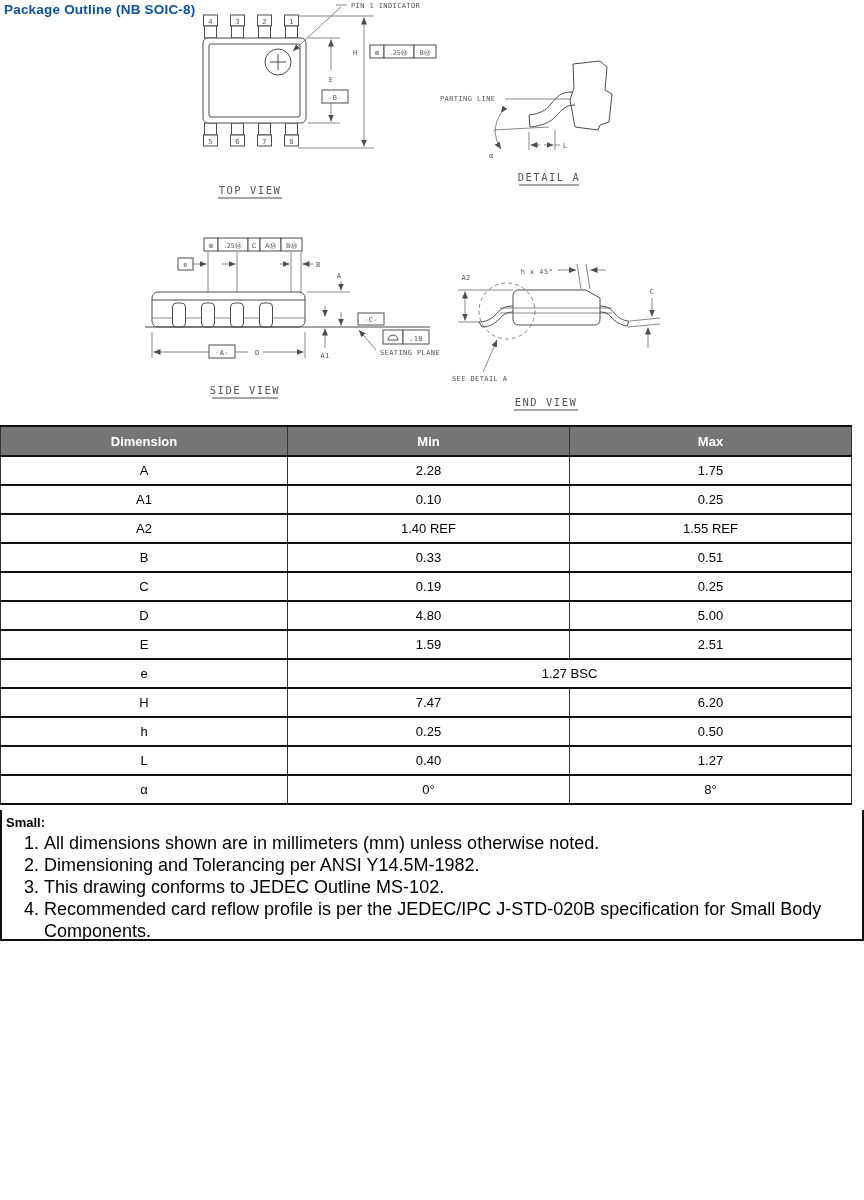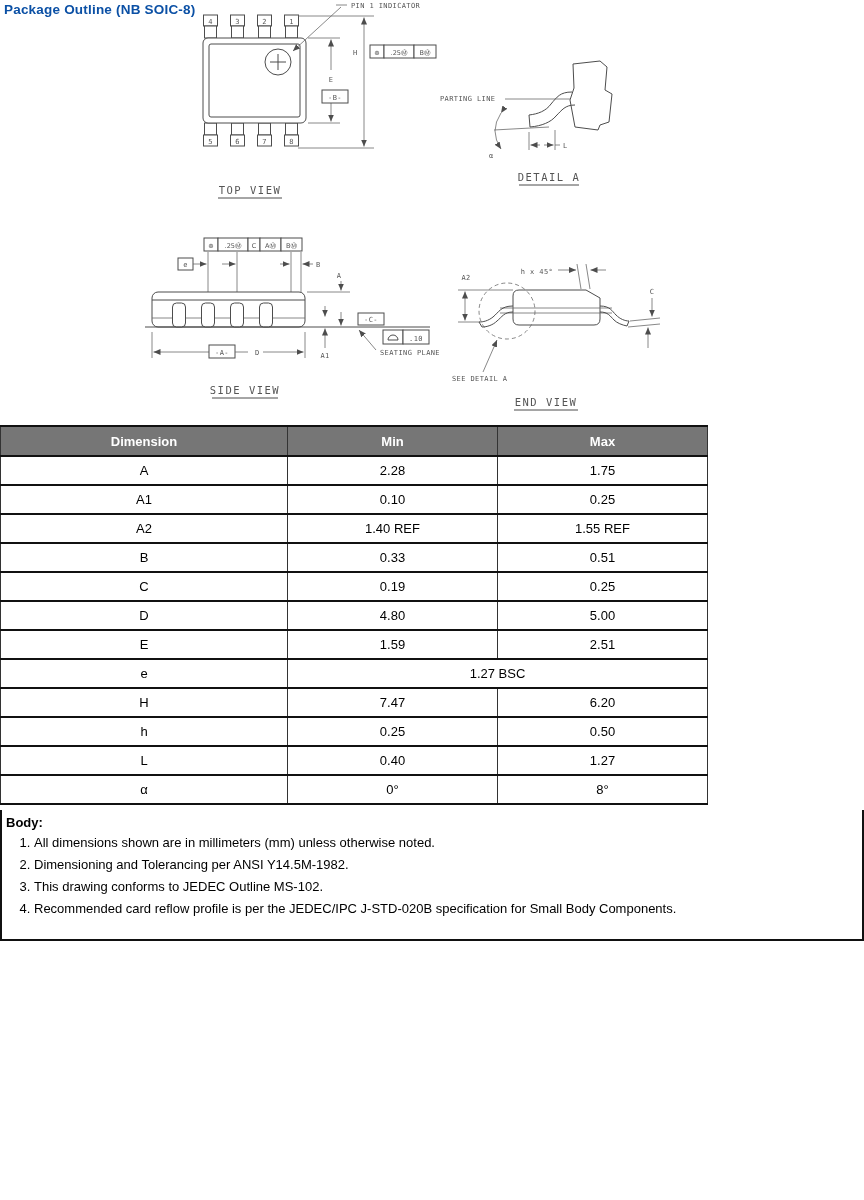--- a/index.html
+++ b/index.html
@@ -8,28 +8,28 @@
   
   #drawing{position:absolute;left:0;top:0;width:864px;height:424px;}
   #drawing .ln{stroke:#4d4d4d;stroke-width:1;fill:none;}
   #drawing .thin{stroke:#6a6a6a;stroke-width:0.8;fill:none;}
   #drawing .box{stroke:#4d4d4d;stroke-width:1;fill:#fff;}
   #drawing text{font-family:"DejaVu Sans Mono",monospace;font-size:7px;fill:#555;letter-spacing:.4px;}
   #drawing text.fcf{font-family:"DejaVu Sans",sans-serif;font-size:6.5px;letter-spacing:0;}
   #drawing text.vlabel{font-size:10.5px;letter-spacing:1.5px;}
   #drawing .dash{stroke-dasharray:4 3;}
   
-  #dimtable{position:absolute;left:0;top:425px;width:708px;border-collapse:collapse;table-layout:fixed;}
+  #dimtable{position:absolute;left:0;top:425px;width:852px;border-collapse:collapse;table-layout:fixed;}
   #dimtable th,#dimtable td{border:1px solid #333;border-top:2px solid #111;border-bottom:2px solid #111;text-align:center;padding:0;height:27px;font-size:13px;color:#000;overflow:hidden;}
   #dimtable th{background:#767676;color:#fff;font-weight:bold;height:28px;}
   #dimtable col.c1{width:287px;}
   
   #notebox{position:absolute;left:0;top:810px;width:860px;height:129px;border:2px solid #111;border-top:none;background:#fff;}
   #notebox .nh{font-size:13px;font-weight:bold;color:#000;margin:5px 0 2px 4px;}
-  #notebox ol{margin:0;padding-left:32px;font-size:13px;color:#000;}
+  #notebox ol{margin:0;padding-left:42px;font-size:18px;color:#000;}
   #notebox li{line-height:22px;}
 </style>
 </head>
 <body>
 
 <div id="page">
 
   <div id="title">Package Outline (NB SOIC-8)</div>
 
   <svg id="drawing" viewBox="0 0 864 424">
@@ -320,21 +320,21 @@
         </tr>
         <tr>
           <td>α</td>
           <td>0°</td>
           <td>8°</td>
         </tr>
       </tbody>
   </table>
 
   <div id="notebox">
-    <div class="nh">Body:</div>
+    <div class="nh">Small:</div>
     <ol>
       <li>All dimensions shown are in millimeters (mm) unless otherwise noted.</li>
       <li>Dimensioning and Tolerancing per ANSI Y14.5M-1982.</li>
       <li>This drawing conforms to JEDEC Outline MS-102.</li>
       <li>Recommended card reflow profile is per the JEDEC/IPC J-STD-020B specification for Small Body Components.</li>
     </ol>
   </div>
 
 </div>
 

